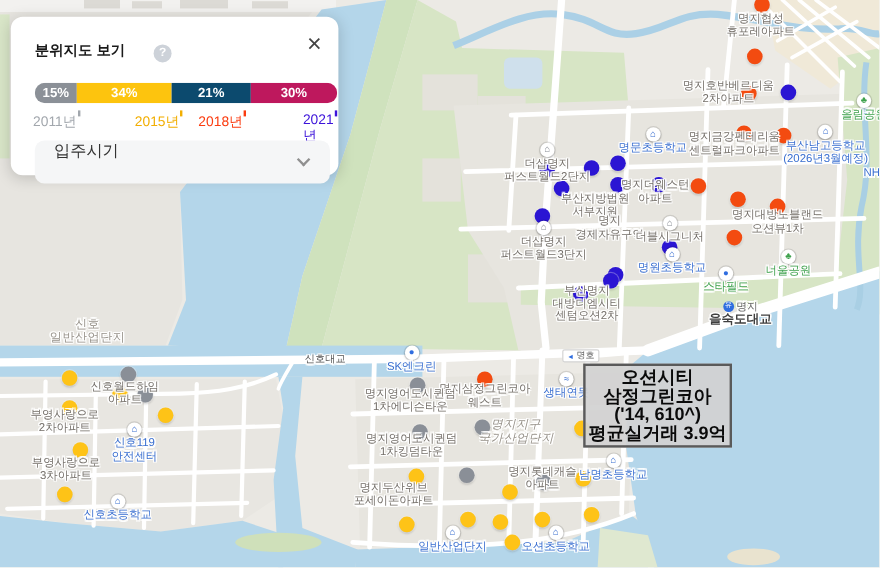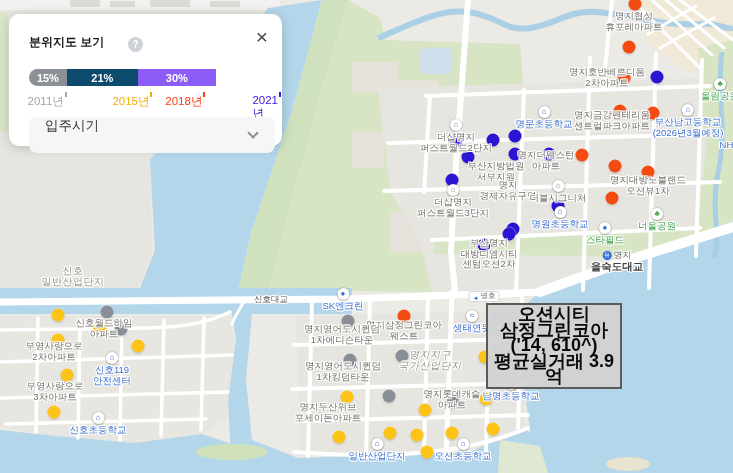--- a/index.html
+++ b/index.html
@@ -45,23 +45,23 @@
     color:#fff;font-size:11px;font-weight:bold;cursor:pointer;}
   .yearrow{position:absolute;left:0;top:78px;width:100%;height:14px;}
   .year{position:absolute;transform:translateX(-100%);font-size:11.5px;top:2px;}
   .ytick{position:absolute;top:0;width:2px;height:5px;}
   .dropdown{position:absolute;left:20px;top:103px;width:246px;height:36px;
     background:#f5f6f7;border-radius:8px;display:flex;align-items:flex-start;
     padding:0 16px;font-size:13.5px;color:#333;cursor:pointer;}
   .chev{position:absolute;right:18px;top:12px;width:8px;height:8px;
     border-right:2px solid #909090;border-bottom:2px solid #909090;transform:rotate(45deg);}
   
-  .tooltip{position:absolute;left:486px;top:303px;width:136px;
+  .tooltip{position:absolute;left:486px;top:303px;width:124px;
     background:rgba(210,210,210,.93);border:2px solid #5a5a5a;
-    padding:2px 2px;text-align:center;font-size:18px;font-weight:bold;
+    padding:2px 2px;text-align:center;font-size:15px;font-weight:bold;
     color:#0a0a0a;line-height:15.5px;}
 </style>
 </head>
 <body>
 
 <div class="stage">
 
   <svg id="map" width="733" height="473" viewBox="0 0 733 473">
     <rect x="0" y="0" width="733" height="473" fill="#eceae5"></rect>
     <rect x="0" y="0" width="280" height="10" fill="#f2f1ef"></rect>
@@ -341,22 +341,23 @@
     <div>('14, 610^)</div>
     <div>평균실거래 3.9억</div>
   </div>
 
   <div class="panel">
     <div class="panel-title">분위지도 보기</div>
     <div class="help">?</div>
     <div class="close">×</div>
     <div class="bar" id="legend-bar">
         <div class="seg" style="width: 37.8px; background: rgb(139, 144, 151);">15%</div>
+        <div class="seg" style="width: 85.68px; background: rgb(253, 196, 14);">34%</div>
         <div class="seg" style="width: 71px; background: #0c4a6e;">21%</div>
-        <div class="seg" style="width: 78px; background: #8b5cf6;">30%</div>
+        <div class="seg" style="width: 78px; background: #be185d;">30%</div>
       </div>
     <div class="yearrow" id="year-row">
         <div class="year" style="left: 54.8px; color: rgb(162, 167, 173);">2011년</div>
         <div class="ytick" style="left: 55.8px; background: rgb(162, 167, 173);"></div>
         <div class="year" style="left: 140.48px; color: rgb(242, 174, 2);">2015년</div>
         <div class="ytick" style="left: 141.48px; background: rgb(242, 174, 2);"></div>
         <div class="year" style="left: 193.4px; color: rgb(251, 60, 16);">2018년</div>
         <div class="ytick" style="left: 194.4px; background: rgb(251, 60, 16);"></div>
         <div class="year" style="left: 269px; color: rgb(60, 19, 218);">2021년</div>
         <div class="ytick" style="left: 270px; background: rgb(60, 19, 218);"></div>

